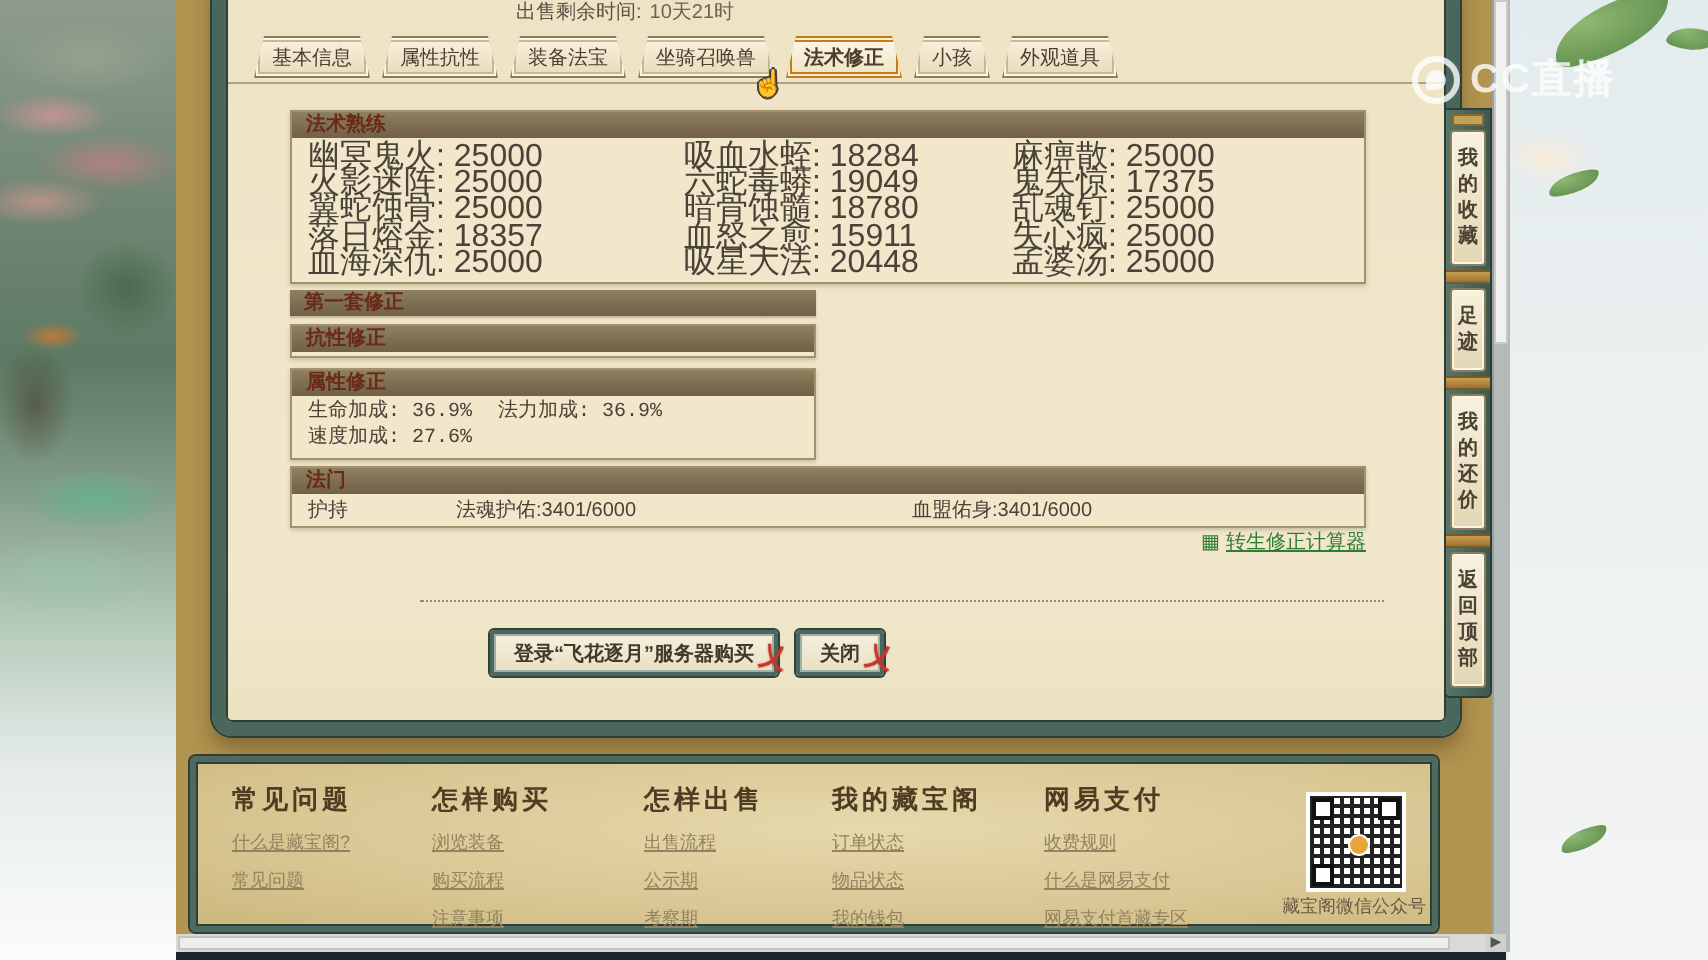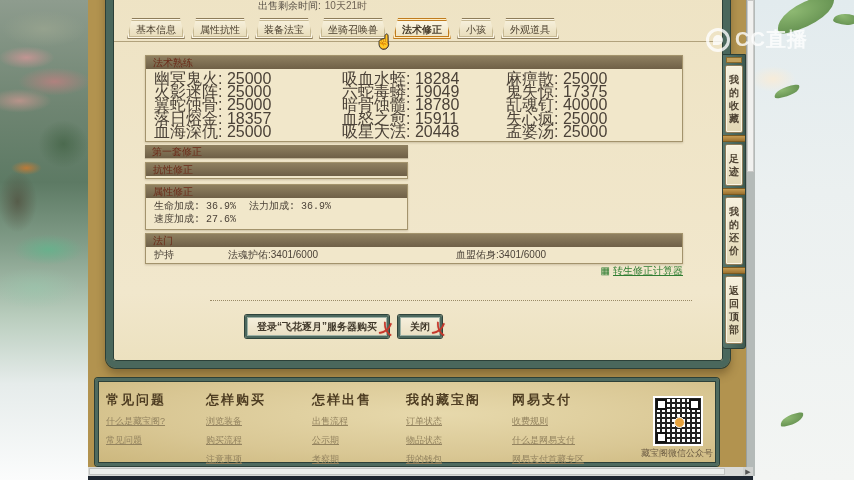--- a/index.html
+++ b/index.html
@@ -50,21 +50,21 @@
        border:1px solid #8d7c5a;border-radius:3px 3px 0 0;box-sizing:border-box;
        box-shadow:inset 0 0 0 1px #fcf6e6, inset 0 0 0 2px #c7b993;
        clip-path:polygon(5px 0,calc(100% - 5px) 0,100% 100%,0 100%);}
   .tab.selected{border-color:#c07c1e;box-shadow:inset 0 0 0 1px #ffeec6, inset 0 0 0 2px #c07c1e;
        background:linear-gradient(180deg,#fdf8e9,#efe3c0);font-weight:bold;}
   #cursor{left:376px;top:34px;font-size:13px;color:#fff;z-index:30;
        text-shadow:-1px 0 #44403a,1px 0 #44403a,0 -1px #44403a,0 1px #44403a;}
 
   .panel{position:absolute;box-sizing:border-box;border:1px solid #a3936c;background:#f1e7ca;
          box-shadow:0 1px 2px rgba(90,70,40,.25);}
-  .bar{height:13px;line-height:13px;padding:0 7px;font-size:10px;font-weight:normal;color:#6b2a18;
+  .bar{height:13px;line-height:13px;padding:0 7px;font-size:10px;font-weight:bold;color:#6b2a18;
        background:linear-gradient(180deg,#8f8060,#6f6047);}
   .bar.standalone{position:absolute;box-sizing:border-box;box-shadow:0 1px 1px rgba(90,70,40,.3);}
   #skills-panel{left:145px;top:55px;width:538px;}
   #skill-grid{display:grid;grid-template-columns:188px 164px 1fr;padding:3px 8px;}
   #skill-grid span{font-size:16px;line-height:13.2px;color:#4b4238;white-space:nowrap;}
   #set-bar{left:145px;top:145px;width:263px;height:13px;}
   #resist-panel{left:145px;top:162px;width:263px;padding-bottom:2px;}
   #attr-panel{left:145px;top:184px;width:263px;}
   #attr-rows{padding:2px 8px 3px 8px;}
   #attr-rows .r{display:flex;}
@@ -97,21 +97,21 @@
         color:#4e4333;font-size:10px;font-weight:bold;text-align:center;
         padding:7px 0;line-height:13px;white-space:pre-line;cursor:pointer;}
   .vdiv{height:7px;width:22px;margin:2px auto;background:linear-gradient(180deg,#c79c52,#9c7230);
         border-top:1px solid #7a5a20;border-bottom:1px solid #7a5a20;box-sizing:border-box;}
 
   
   #footer-panel{left:95px;top:378px;width:624px;height:88px;box-sizing:border-box;
       border:3px solid #4e6a5f;border-radius:3px;
       background:radial-gradient(ellipse at 55% 40%,#e7d9ac,#d9c794 60%,#ccb77d);
       box-shadow:0 0 0 1px #2c4038, inset 0 0 0 1px #2c4038;}
-  #fcols{position:absolute;left:8px;top:10px;display:flex;}
+  #fcols{position:absolute;left:18px;top:10px;display:flex;}
   .fcol{box-sizing:border-box;}
   .fcol .ft{font-family:"Liberation Serif",serif;font-weight:bold;font-size:13px;color:#4e3d22;letter-spacing:2px;}
   .fcol a{display:block;font-size:9px;color:#93835f;text-decoration:underline;margin-top:6px;cursor:pointer;}
   #qr{position:absolute;left:555px;top:15px;width:46px;height:46px;background:#fff;padding:2px;box-sizing:content-box;}
   #qr .qrin{width:46px;height:46px;position:relative;
       background:
         repeating-linear-gradient(0deg,#222 0 2px,transparent 2px 5px),
         repeating-linear-gradient(90deg,#222 0 2px,rgba(255,255,255,.85) 2px 5px);}
   #qr .fm{position:absolute;width:11px;height:11px;border:2.5px solid #111;background:#fff;box-sizing:border-box;}
   #qr .fm.a{left:1px;top:1px;} #qr .fm.b{right:1px;top:1px;} #qr .fm.c{left:1px;bottom:1px;}
@@ -157,21 +157,21 @@
   <div class="bar">法术熟练</div>
   <div id="skill-grid">
       <span>幽冥鬼火: 25000</span>
       <span>吸血水蛭: 18284</span>
       <span>麻痹散: 25000</span>
       <span>火影迷阵: 25000</span>
       <span>六蛇毒蟒: 19049</span>
       <span>鬼失惊: 17375</span>
       <span>翼蛇蚀骨: 25000</span>
       <span>暗骨蚀髓: 18780</span>
-      <span>乱魂钉: 40000</span>
+      <span>乱魂钉: 25000</span>
       <span>落日熔金: 18357</span>
       <span>血怒之愈: 15911</span>
       <span>失心疯: 25000</span>
       <span>血海深仇: 25000</span>
       <span>吸星大法: 20448</span>
       <span>孟婆汤: 25000</span>
     </div>
 </div>
 
 <div id="set-bar" class="bar standalone">第一套修正</div>

